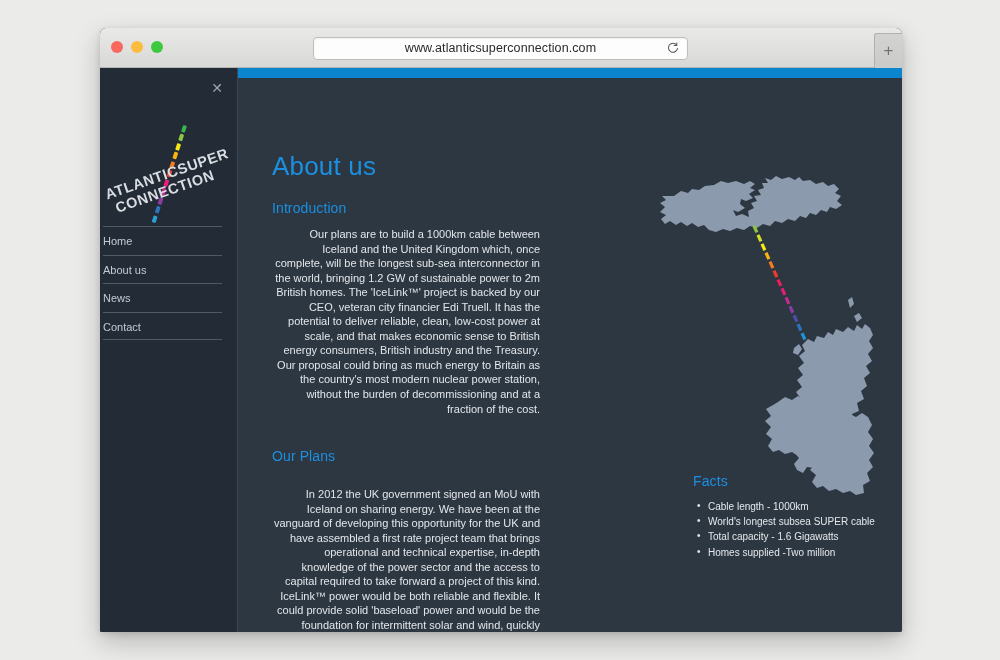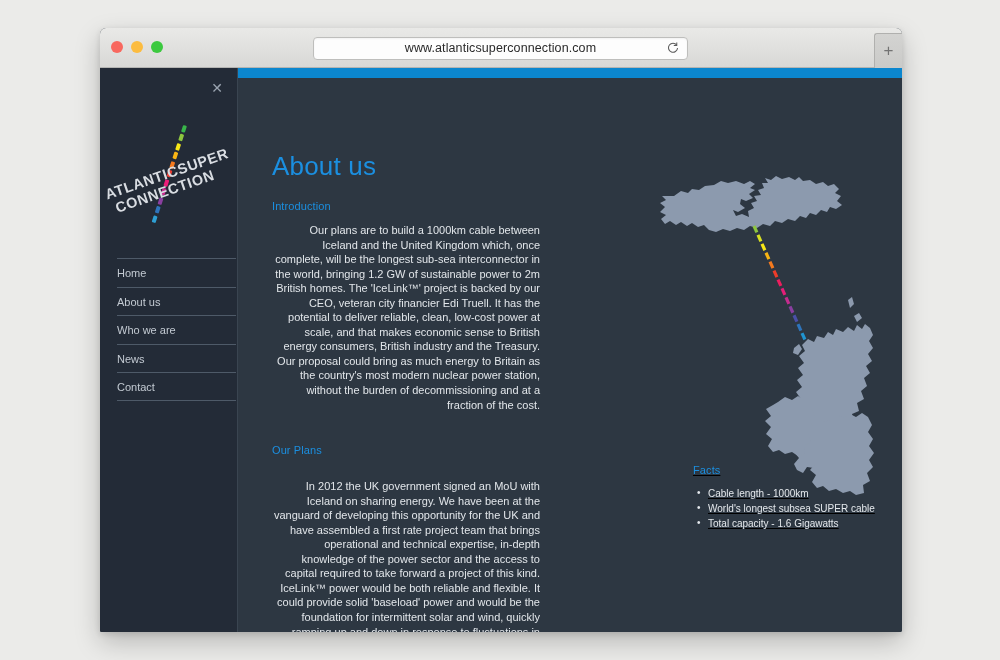--- a/index.html
+++ b/index.html
@@ -181,24 +181,23 @@
     position: absolute;
     left: 0;
     width: 3.5px;
     height: 7px;
     border-radius: 1px;
   }
 
   
   #sidebar-nav {
     position: absolute;
-    left: 17px;
+    left: 3px;
     top: 158px;
     width: 119px;
-    margin-top: 32px;
   }
   .nav-item {
     position: relative;
     height: 28.5px;
     border-top: 1px solid #4e5a68;
     color: #c3cad2;
     font-size: 11px;
     line-height: 28.5px;
     padding-left: 0px;
     box-sizing: border-box;
@@ -216,21 +215,21 @@
   #page-title {
     position: absolute;
     left: 34px;
     top: 56px;
     font-size: 26px;
     color: #1b8fe0;
     font-weight: normal;
     letter-spacing: 0.2px;
   }
   .section-heading {
-    font-size: 11px;
+    font-size: 14px;
     color: #1b8fe0;
     font-weight: normal;
     letter-spacing: 0.1px;
   }
   #left-column {
     position: absolute;
     left: 34px;
     top: 122px;
     width: 268px;
   }
@@ -258,23 +257,22 @@
     position: absolute;
     left: 0; top: 0;
     width: 244px;
     height: 330px;
   }
 
   
   #facts {
     position: absolute;
     left: 455px;
-    top: 386px;
+    top: 395px;
     width: 200px;
-    text-decoration: underline;
   }
   #facts-heading { margin: 0 0 10px 0; }
   #facts-list {
     margin: 0;
     padding-left: 15px;
     list-style: none;
   }
   #facts-list li {
     font-size: 10px;
     line-height: 15.2px;
@@ -345,23 +343,20 @@
           <div class="logo-line" id="logo-line-2">CONNECTION</div>
         </div>
       </div>
 
       <nav id="sidebar-nav">
         <div class="nav-item">
           <span>Home</span>
         </div>
         <div class="nav-item">
           <span>About us</span>
-        </div>
-        <div class="nav-item">
-          <span>Who we are</span>
         </div>
         <div class="nav-item">
           <span>News</span>
         </div>
         <div class="nav-item">
           <span>Contact</span>
         </div>
       </nav>
     </div>
 
@@ -439,18 +434,19 @@
               <line x1="144" y1="163.0769230769231" x2="146.88" y2="169.50153846153847" stroke="#2095d1" stroke-width="3.2" stroke-linecap="butt"></line>
             </svg></div>
       </div>
 
       <div id="facts">
         <h2 class="section-heading" id="facts-heading">Facts</h2>
         <ul id="facts-list">
           <li>Cable length - 1000km</li>
           <li>World's longest subsea SUPER cable</li>
           <li>Total capacity - 1.6 Gigawatts</li>
+          <li>Homes supplied -Two million</li>
         </ul>
       </div>
 
     </div>
   </div>
 </div>
 
 </body></html>

